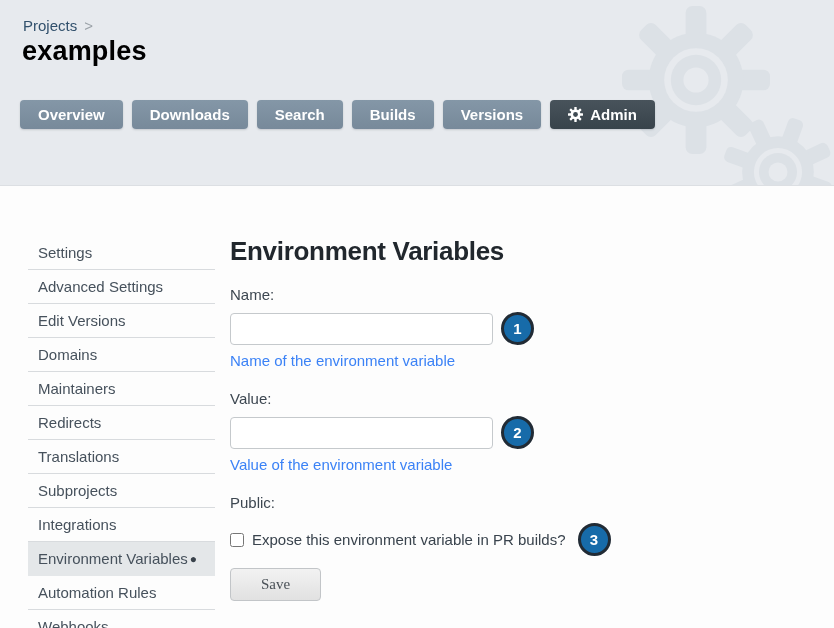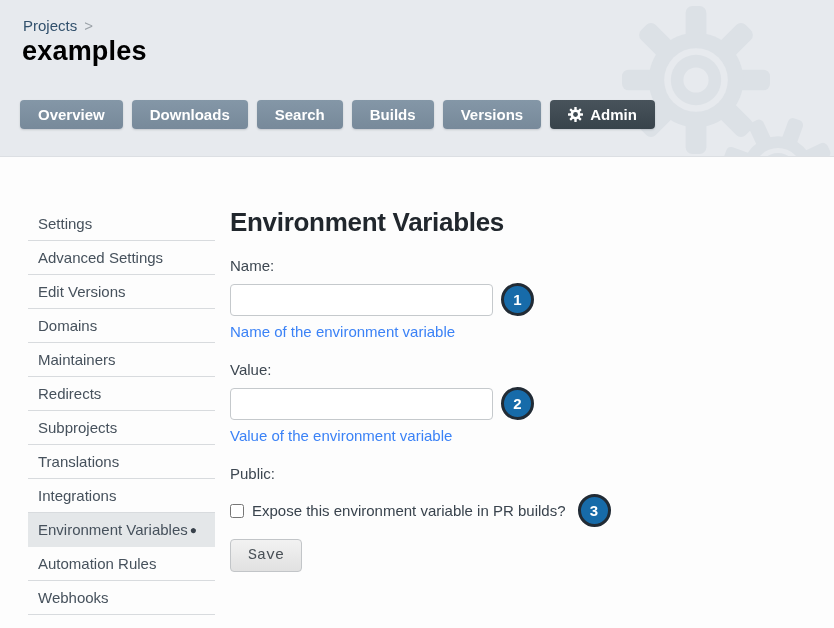--- a/index.html
+++ b/index.html
@@ -6,21 +6,21 @@
   html, body { width: 834px; height: 628px; overflow: hidden; }
   body {
     font-family: "Liberation Sans", sans-serif;
     background: #fdfdfd;
     color: #3d4751;
   }
 
   
   .hero {
     position: relative;
-    height: 157px;
+    height: 186px;
     background: #e7eaee;
     border-bottom: 1px solid #dcdfe3;
     overflow: hidden;
   }
   .gear-deco { position: absolute; }
   .gear-lg { left: 622px; top: 6px; }
   .gear-sm { left: 722px; top: 116px; }
   .breadcrumb { position: absolute; left: 23px; top: 17px; font-size: 15px; }
   .breadcrumb a { color: #31506c; text-decoration: none; cursor: pointer; }
   .breadcrumb .sep { color: #9aa1a7; margin-left: 3px; }
@@ -86,23 +86,23 @@
     user-select: none;
   }
   .help { font-size: 15px; color: #3b82f6; margin: 7px 0 21px; }
   .public-label { margin-bottom: 12px; }
   .check-row { margin-bottom: 12px; }
   .check-row input[type="checkbox"] {
     width: 14px; height: 14px; margin: 0; cursor: pointer;
   }
   .cblabel { font-size: 15px; color: #39434d; margin-right: 4px; }
   button.save {
-    padding: 7px 17px;
+    padding: 7px 30px;
     font-size: 15px; color: #4a5157;
-    font-family: Liberation Mono, monospace;
+    font-family: Liberation Serif, serif;
     background: linear-gradient(#f2f2f2, #e1e1e1);
     border: 1px solid #c2c5c8;
     border-radius: 4px;
     cursor: pointer;
   }
 </style>
 </head>
 <body>
 
 <div class="hero">
@@ -172,22 +172,22 @@
 </div>
 
 <div class="content">
   <ul class="sidebar">
     <li>Settings</li>
     <li>Advanced Settings</li>
     <li>Edit Versions</li>
     <li>Domains</li>
     <li>Maintainers</li>
     <li>Redirects</li>
+    <li>Translations</li>
     <li>Subprojects</li>
-    <li>Translations</li>
     <li>Integrations</li>
     <li class="active">
       <span>Environment Variables</span><span class="dot">●</span>
     </li>
     <li>Automation Rules</li>
     <li>Webhooks</li>
   </ul>
 
   <main>
     <h2>Environment Variables</h2>

